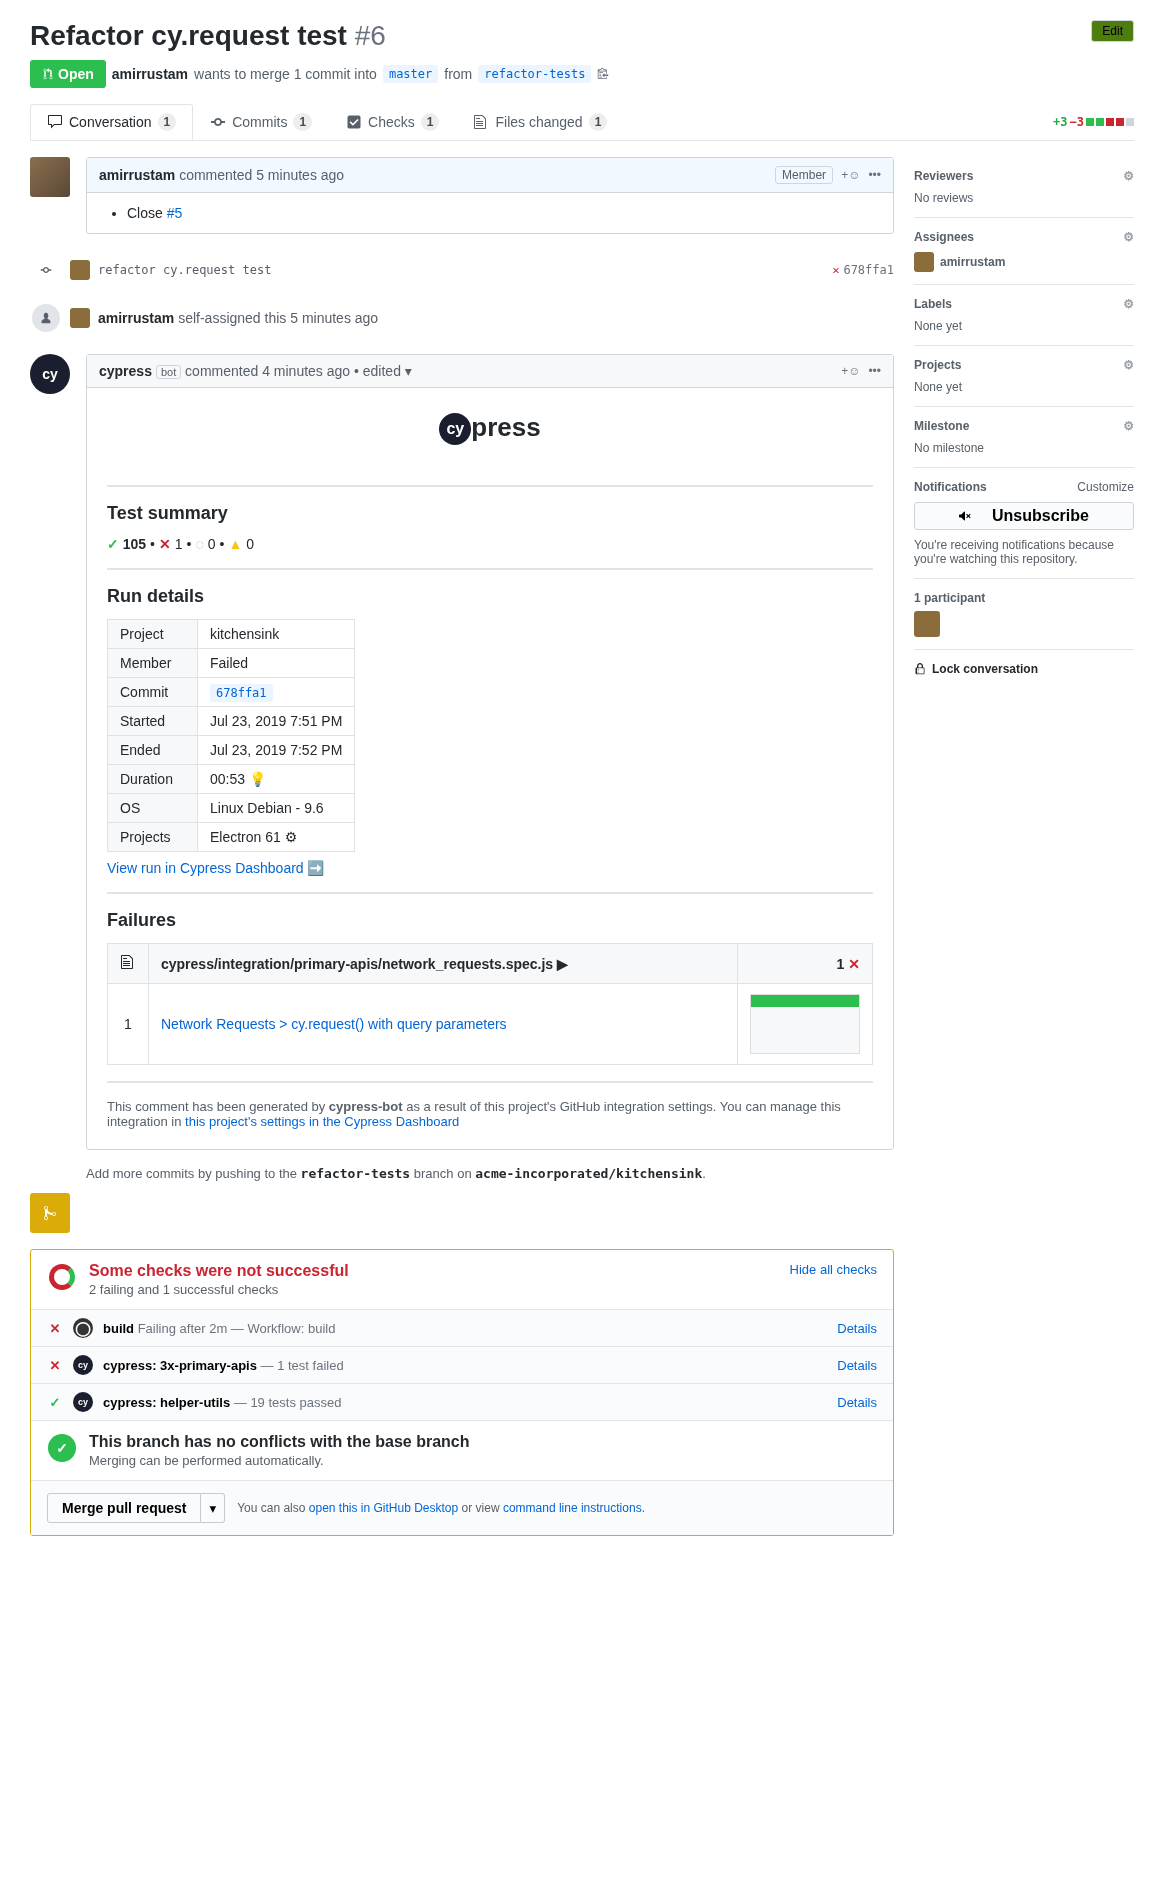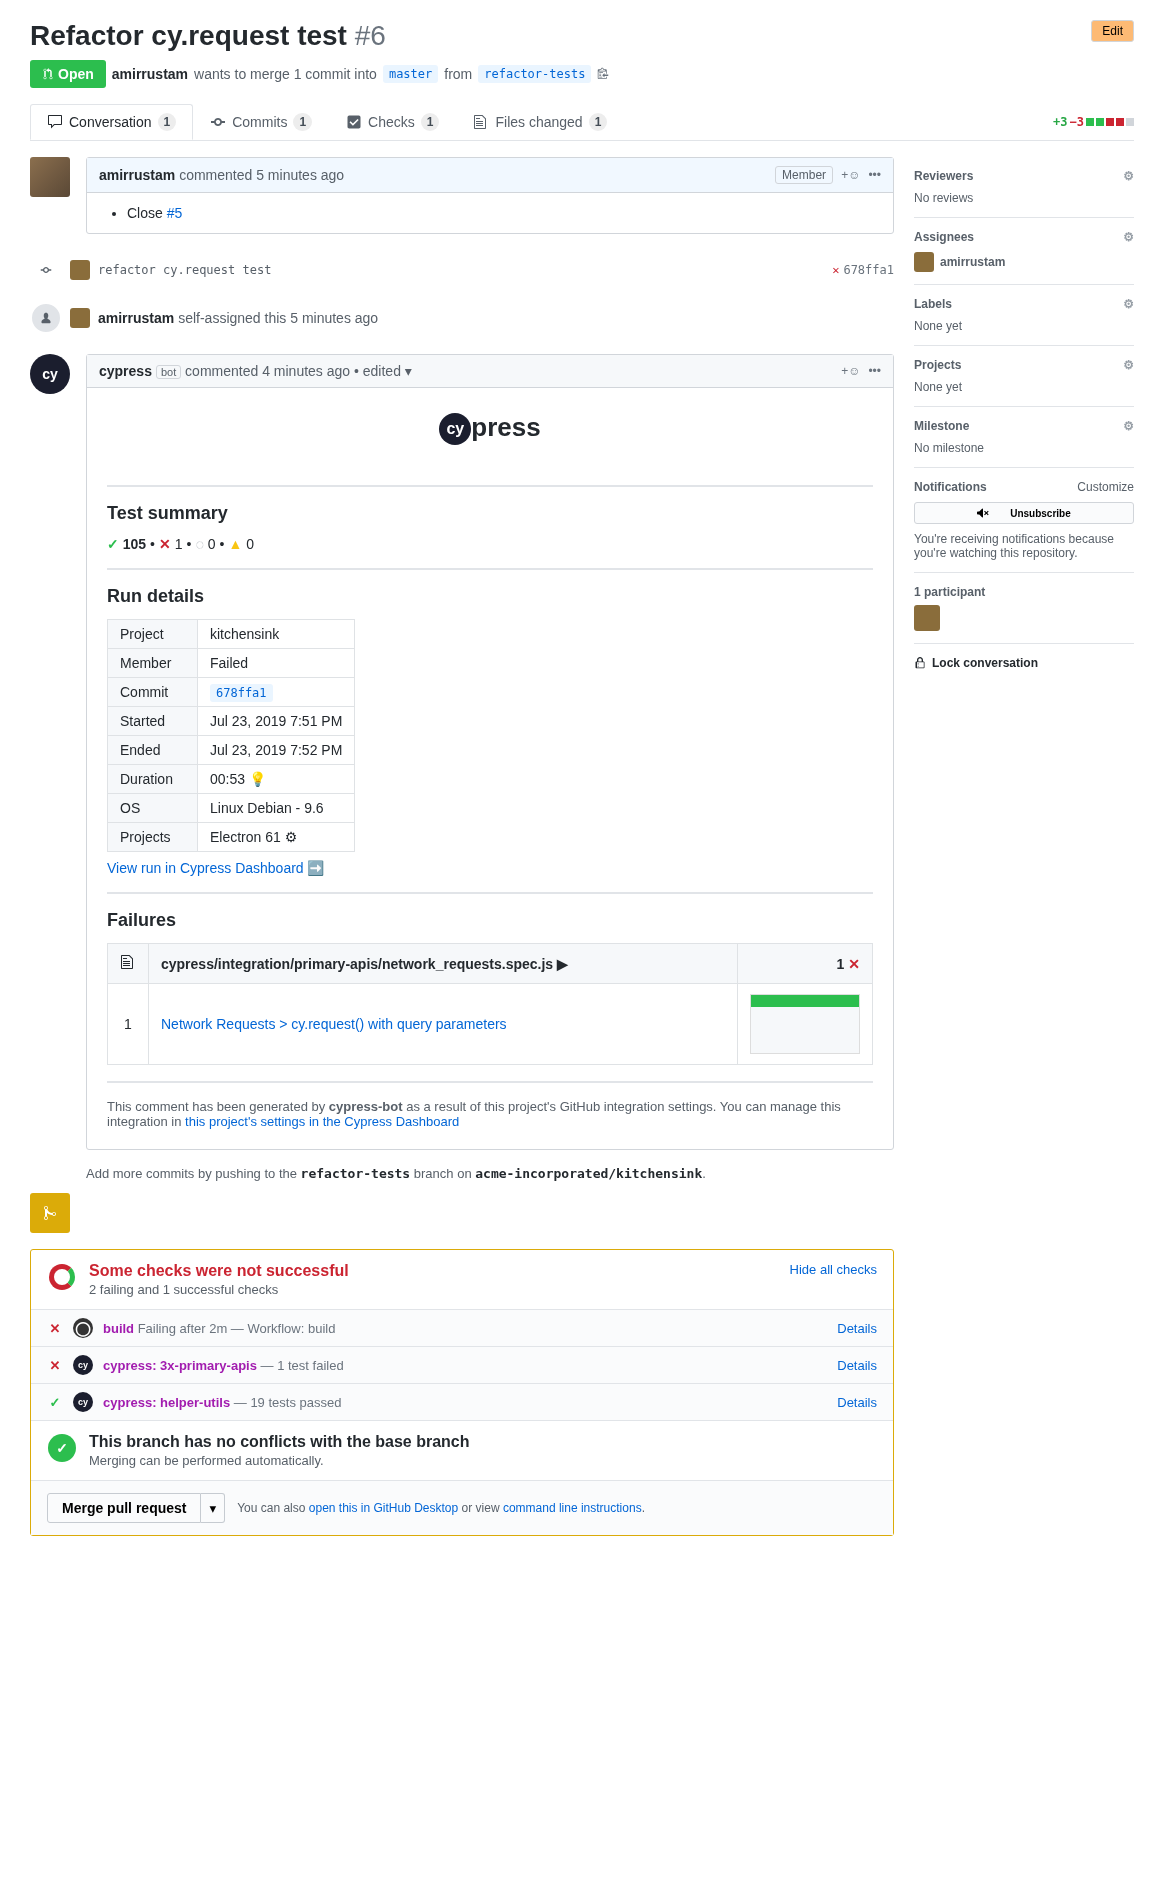--- a/index.html
+++ b/index.html
@@ -2,21 +2,21 @@
 <html><head>
 <meta charset="utf-8">
 <style>
 * { box-sizing: border-box; margin: 0; padding: 0; }
 body { font-family: -apple-system, BlinkMacSystemFont, "Segoe UI", Helvetica, Arial, sans-serif; font-size: 14px; color: #24292e; background: #fff; padding: 20px 30px; }
 a { color: #0366d6; text-decoration: none; }
 .header-row { display: flex; justify-content: space-between; align-items: flex-start; margin-bottom: 8px; }
 .pr-title { font-size: 28px; font-weight: 400; }
 .pr-title .bold { font-weight: 600; }
 .pr-number { color: #6a737d; font-weight: 300; }
-.edit-btn { font-size: 12px; padding: 3px 10px; border: 1px solid #d1d5da; border-radius: 3px; background: #fdba74; cursor: pointer; }
+.edit-btn { font-size: 12px; padding: 3px 10px; border: 1px solid #d1d5da; border-radius: 3px; background: #4d7c0f; cursor: pointer; }
 .subheader { display: flex; align-items: center; gap: 6px; margin-bottom: 16px; font-size: 14px; color: #586069; }
 .state-badge { background: #2cbe4e; color: #fff; padding: 6px 12px; border-radius: 3px; font-weight: 600; font-size: 14px; display: inline-flex; align-items: center; gap: 4px; }
 .branch-label { font-family: SFMono-Regular, Consolas, monospace; font-size: 12px; background: #eaf5ff; color: #0366d6; padding: 2px 6px; border-radius: 3px; }
 .copy-icon { color: #6a737d; cursor: pointer; }
 .tabs { display: flex; align-items: center; border-bottom: 1px solid #e1e4e8; margin-bottom: 16px; }
 .tab { padding: 8px 16px; border: 1px solid transparent; display: flex; align-items: center; gap: 6px; font-size: 14px; color: #586069; cursor: pointer; }
 .tab.active { border: 1px solid #e1e4e8; border-bottom-color: #fff; border-radius: 3px 3px 0 0; background: #fff; color: #24292e; }
 .counter { background: #ededed; border-radius: 20px; padding: 0 6px; font-size: 12px; font-weight: 600; color: #444d56; min-width: 18px; text-align: center; display: inline-block; line-height: 18px; }
 .diffstat { margin-left: auto; font-size: 12px; font-family: monospace; display: flex; align-items: center; gap: 2px; }
 .diff-plus { color: #28a745; font-weight: 600; }
@@ -84,35 +84,35 @@
 .merge-row h4 { font-size: 16px; font-weight: 600; }
 .merge-row h4.fail { color: #cb2431; }
 .merge-row .sub { font-size: 13px; color: #586069; margin-top: 2px; }
 .hide-link { margin-left: auto; font-size: 13px; color: #0366d6; cursor: pointer; }
 .check-row { padding: 8px 16px; border-bottom: 1px solid #e1e4e8; background: #fafbfc; display: flex; align-items: center; gap: 10px; font-size: 13px; }
 .check-row .check-status { width: 16px; text-align: center; font-weight: bold; }
 .check-row .check-status.fail { color: #cb2431; }
 .check-row .check-status.pass { color: #2cbe4e; }
 .check-row .check-logo { width: 20px; height: 20px; background: #1b1e2e; border-radius: 50%; display: flex; align-items: center; justify-content: center; color: #fff; font-size: 9px; font-weight: bold; }
 .check-row .check-logo.circle { background: #343434; font-size: 14px; }
-.check-row strong { color: #a21caf; }
+.check-row strong { color: #000000; }
 .check-row .muted { color: #6a737d; }
 .check-row .details-link { margin-left: auto; color: #0366d6; cursor: pointer; }
 .green-circle { width: 28px; height: 28px; background: #2cbe4e; border-radius: 50%; display: flex; align-items: center; justify-content: center; color: #fff; font-weight: bold; }
 .merge-action-row { padding: 12px 16px; display: flex; align-items: center; gap: 12px; background: #fafbfc; }
 .merge-btn-group { display: flex; }
 .merge-btn { background: #fafbfc; border: 1px solid #c6cbd1; padding: 6px 14px; font-size: 14px; font-weight: 600; cursor: pointer; border-radius: 3px 0 0 3px; }
 .merge-dropdown { background: #fafbfc; border: 1px solid #c6cbd1; border-left: 0; padding: 6px 8px; cursor: pointer; border-radius: 0 3px 3px 0; }
 .merge-note { font-size: 12px; color: #586069; }
 .sidebar-section { border-bottom: 1px solid #e1e4e8; padding: 12px 0; }
 .sidebar-section h5 { font-size: 12px; font-weight: 600; color: #586069; display: flex; justify-content: space-between; align-items: center; }
 .sidebar-section .gear { color: #959da5; cursor: pointer; }
 .sidebar-section .content { margin-top: 8px; color: #586069; font-size: 12px; }
 .assignee-row { display: flex; align-items: center; gap: 6px; color: #24292e; font-weight: 600; }
-.unsubscribe-btn { width: 100%; padding: 4px; border: 1px solid #d1d5da; border-radius: 3px; background: #fafbfc; font-size: 10px; font-weight: 600; cursor: pointer; margin-top: 8px; display: flex; align-items: center; justify-content: center; gap: 21px; }
+.unsubscribe-btn { width: 100%; padding: 4px; border: 1px solid #d1d5da; border-radius: 3px; background: #fafbfc; font-size: 16px; font-weight: 600; cursor: pointer; margin-top: 8px; display: flex; align-items: center; justify-content: center; gap: 21px; }
 .participant-avatar { width: 26px; height: 26px; border-radius: 3px; background: #8a6d3b; margin-top: 6px; }
 .lock-row { display: flex; align-items: center; gap: 6px; color: #24292e; font-weight: 600; padding-top: 12px; cursor: pointer; }
 .svg-icon { width: 16px; height: 16px; fill: currentColor; }
 .svg-icon-sm { width: 12px; height: 12px; fill: currentColor; }
 .yellow-border { border-color: #dbab09; }
 </style>
 </head>
 <body>
 
 <div class="header-row">

